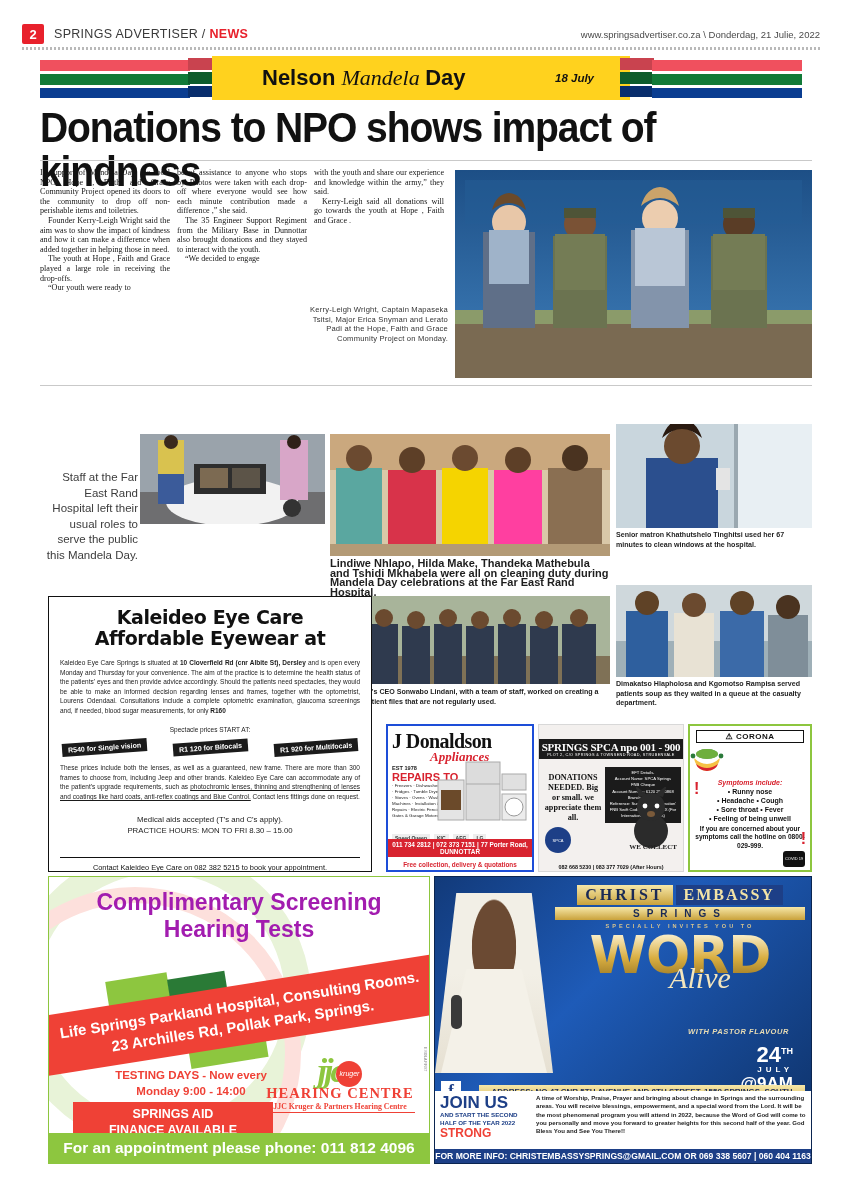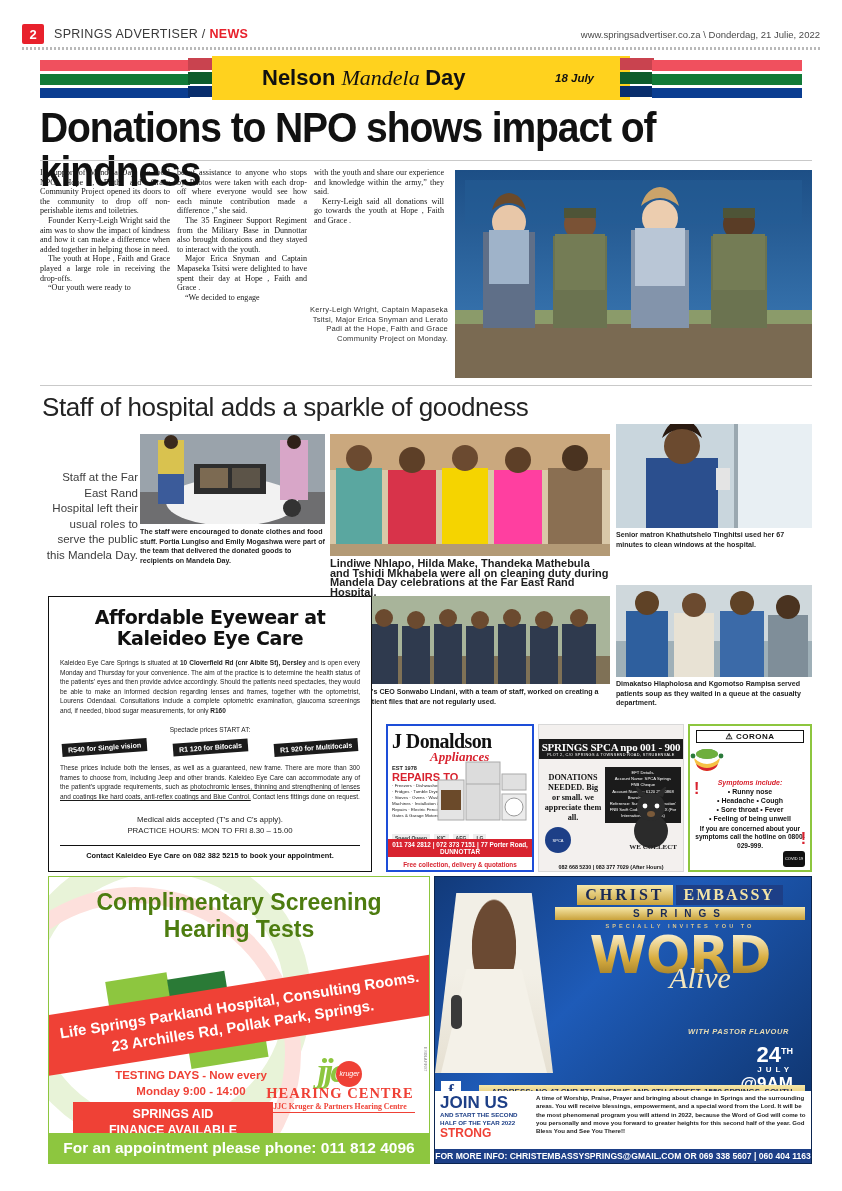--- a/index.html
+++ b/index.html
@@ -91,22 +91,22 @@
   .eye-title{text-align:center;font-size:19px;line-height:21px;font-weight:bold;color:#111;
              letter-spacing:-.4px;font-family:"DejaVu Sans",sans-serif;margin-top:3px;}
   .eye-body{font-size:6.5px;line-height:9.6px;text-align:justify;margin-top:9px;color:#1b1b1b;}
   .eye-body b{font-weight:bold;}
   .eye-body u{text-decoration:underline;}
   .eye-center{text-align:center;}
   .price-row{display:flex;justify-content:space-between;margin-top:7px;padding:0 2px;}
   .price-tag{background:#1b1b1b;color:#fff;font-size:7px;font-weight:bold;padding:3px 6px;
              transform:rotate(-4deg);white-space:nowrap;}
   .eye-hours{text-align:center;font-size:7.8px;line-height:11px;margin-top:12px;color:#1b1b1b;}
-  .eye-contact{margin-top:9px;border-top:1px solid #111;padding-top:5px;text-align:center;
-               font-size:7.4px;font-weight:bold;color:#111;}
+  .eye-contact{margin-top:21px;border-top:1px solid #111;padding-top:5px;text-align:center;
+               font-size:7.4px;font-weight:normal;color:#111;}
 
   
   .ad-don{position:absolute;left:386px;top:724px;width:148px;height:148px;
           border:2px solid #1d4ed8;box-sizing:border-box;background:#fff;overflow:hidden;}
   .don-head{font-family:"Liberation Serif",serif;font-size:20px;font-weight:bold;color:#111;
             margin:4px 0 0 4px;letter-spacing:-.6px;}
   .don-app{font-family:"Liberation Serif",serif;font-style:italic;font-weight:bold;
            font-size:13px;color:#d8232f;margin:-4px 0 0 42px;}
   .don-est{font-size:5.6px;font-weight:bold;margin-left:4px;color:#222;}
   .don-rep{font-size:11px;font-weight:bold;color:#d8232f;margin-left:4px;line-height:12px;}
@@ -152,21 +152,21 @@
              text-align:center;line-height:4.6px;}
 
   
   .ad-hear{position:absolute;left:48px;top:876px;width:382px;height:288px;background:#fff;
            border:1px solid #8dc63f;box-sizing:border-box;overflow:hidden;}
   .hear-sw1{position:absolute;left:-40px;top:-30px;width:250px;height:250px;border-radius:50%;
             border:26px solid #e8f3d8;}
   .hear-sw2{position:absolute;left:-80px;top:10px;width:300px;height:300px;border-radius:50%;
             border:16px solid #fde0dc;}
   .hear-t{position:absolute;left:0;top:12px;width:100%;text-align:center;font-size:23px;
-          line-height:27px;font-weight:bold;color:#4d7c0f;}
+          line-height:27px;font-weight:bold;color:#a21caf;}
   .hear-band{position:absolute;left:-14px;top:108px;width:412px;background:#ef4136;color:#fff;
              transform:rotate(-9deg);padding:9px 12px;box-sizing:border-box;text-align:center;
              font-size:15px;line-height:21px;font-weight:bold;}
   .hear-grn1{position:absolute;left:58px;top:100px;width:62px;height:28px;background:#8dc63f;transform:rotate(-9deg);}
   .hear-grn2{position:absolute;left:120px;top:98px;width:58px;height:30px;background:#2a7a36;transform:rotate(-9deg);}
   .hear-grn3{position:absolute;left:140px;top:160px;width:78px;height:26px;background:#8dc63f;transform:rotate(-9deg);}
   .hear-test{position:absolute;left:42px;top:190px;width:200px;text-align:center;color:#ef4136;
              font-size:11.5px;line-height:16px;font-weight:bold;}
   .hear-fin{position:absolute;left:24px;top:225px;width:200px;background:#ef4136;color:#fff;
             text-align:center;font-size:12.5px;line-height:16px;font-weight:bold;padding:4px 0;}
@@ -284,21 +284,20 @@
   <div class="story1">
     <div class="col">
       <p class="first">In support of Mandela Day, the local NPO Hope , Faith and Grace Community Project opened its doors to the community to drop off non-perishable items and toiletries.</p>
       <p>Founder Kerry-Leigh Wright said the aim was to show the impact of kindness and how it can make a difference when added together in helping those in need.</p>
       <p>The youth at Hope , Faith and Grace played a large role in receiving the drop-offs.</p>
       <p>“Our youth were ready to</p>
     </div>
     <div class="col">
       <p class="first">be of assistance to anyone who stops by. Photos were taken with each drop-off where everyone would see how each minute contribution made a difference ,” she said.</p>
       <p>The 35 Engineer Support Regiment from the Military Base in Dunnottar also brought donations and they stayed to interact with the youth.</p>
-      <p>Major Erica Snyman and Captain Mapaseka Tsitsi were delighted to have spent their day at Hope , Faith and Grace .</p>
       <p>“We decided to engage</p>
     </div>
     <div class="col">
       <p class="first">with the youth and share our experience and knowledge within the army,” they said.</p>
       <p>Kerry-Leigh said all donations will go towards the youth at Hope , Faith and Grace .</p>
     </div>
   </div>
   <div class="caption1">Kerry-Leigh Wright, Captain Mapaseka Tsitsi, Major Erica Snyman and Lerato Padi at the Hope, Faith and Grace Community Project on Monday.</div>
 
   <div class="photo1">
@@ -336,40 +335,38 @@
         <circle cx="284" cy="54" r="16" fill="#5a3d26"></circle>
         <rect x="268" y="38" width="32" height="10" fill="#4e5437"></rect>
         <rect x="258" y="64" width="52" height="56" fill="#747c55"></rect>
       </g>
       <rect x="0" y="0" width="357" height="208" fill="none"></rect>
     </svg>
   </div>
 
   <div class="rule-a"></div>
 
-  <div class="headline2">Staff of hospital adds a sparkle of goodness</div>
   <div class="standfirst">Staff at the Far East Rand Hospital left their usual roles to serve the public this Mandela Day.</div>
 
   <div class="ph2">
     <svg class="ph-img" viewBox="0 0 185 90" preserveAspectRatio="none">
       <rect width="185" height="90" fill="#9aa3ab"></rect>
       <rect y="58" width="185" height="32" fill="#6e6e70"></rect>
       <ellipse cx="92" cy="68" rx="66" ry="24" fill="#f2f2f2"></ellipse>
       <rect x="54" y="30" width="72" height="30" fill="#2e2e2e"></rect>
       <rect x="60" y="34" width="28" height="20" fill="#7c6a52"></rect>
       <rect x="92" y="34" width="28" height="20" fill="#5c5448"></rect>
       <rect x="18" y="6" width="26" height="62" fill="#d9c24f"></rect>
       <rect x="18" y="40" width="26" height="30" fill="#3b5b9a"></rect>
       <circle cx="31" cy="8" r="7" fill="#3a2a1c"></circle>
       <rect x="140" y="6" width="28" height="60" fill="#d8a6c8"></rect>
       <circle cx="154" cy="8" r="7" fill="#2f2018"></circle>
       <circle cx="152" cy="74" r="9" fill="#333"></circle>
     </svg>
   </div>
-  <div class="cap2">The staff were encouraged to donate clothes and food stuff. Portia Lungiso and Emily Mogashwa were part of the team that delivered the donated goods to recipients on Mandela Day.</div>
 
   <div class="ph3">
     <svg class="ph-img" viewBox="0 0 280 122" preserveAspectRatio="none">
       <rect width="280" height="122" fill="#d9c8a8"></rect>
       <rect y="0" width="280" height="36" fill="#caa87e"></rect>
       <g>
           <rect x="6" y="34" width="46" height="88" fill="#5aa7a0"></rect>
           <circle cx="29" cy="24" r="13" fill="#6b4a30"></circle>
         </g>
       <g>
@@ -445,22 +442,22 @@
       <rect x="104" y="26" width="44" height="66" fill="#3b6aa8"></rect>
       <circle cx="126" cy="18" r="12" fill="#5f4226"></circle>
       <rect x="152" y="30" width="40" height="62" fill="#7f8e99"></rect>
       <circle cx="172" cy="22" r="12" fill="#4a3320"></circle>
     </svg>
   </div>
   <div class="cap6">Dimakatso Hlapholosa and Kgomotso Rampisa served patients soup as they waited in a queue at the casualty department.</div>
 
   <div class="ad-eye">
     <div class="eye-title">
+      <div>Kaleideo Eye Care</div>
       <div>Affordable Eyewear at</div>
-      <div>Kaleideo Eye Care</div>
     </div>
     <div class="eye-body">
       <span>Kaleideo Eye Care Springs is situated at </span><b>10 Cloverfield Rd (cnr Albite St), Dersley</b><span> and is open every Monday and Thursday for your convenience. The aim of the practice is to determine the health status of the patients' eyes and then provide advice accordingly. Should the patients need spectacles, they would be able to make an informed decision regarding lenses and frames, together with the optometrist, Lourens Odendaal. Consultations include a complete optometric examination, glaucoma screenings and, if needed, blood sugar measurements, for only </span><b>R160</b>
     </div>
     <div class="eye-body eye-center">Spectacle prices START AT:</div>
     <div class="price-row">
       <div class="price-tag">R540 for Single vision</div>
       <div class="price-tag">R1 120 for Bifocals</div>
       <div class="price-tag">R1 920 for Multifocals</div>
     </div>

